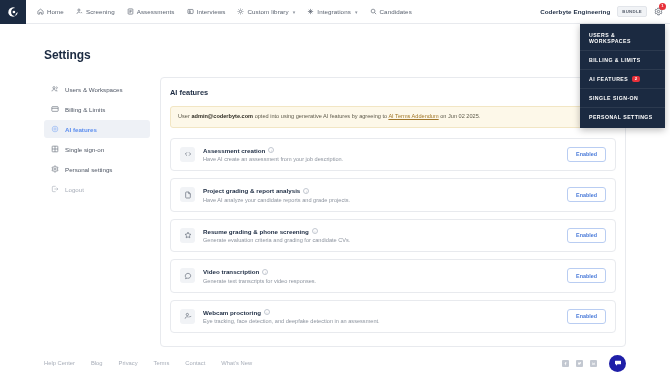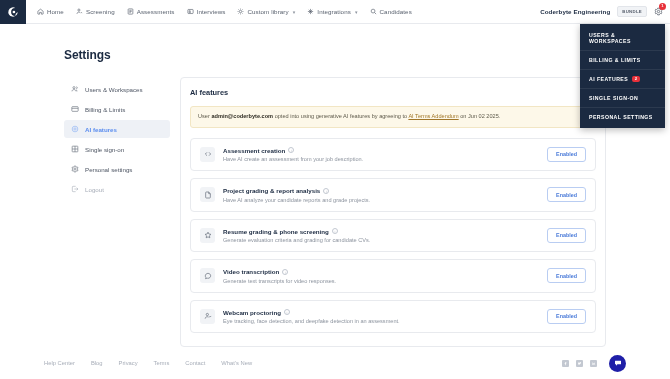--- a/index.html
+++ b/index.html
@@ -76,21 +76,21 @@
   }
   .dd-item:last-child { border-bottom: none; }
   .dd-badge {
     background: #e8313a; color:#fff;
     font-size: 4.2px; font-weight: bold;
     border-radius: 2px; padding: 1px 2.6px; line-height: 1;
   }
 
   
   .page { display: flex; padding: 24px 0 0 0; }
-  .page-inner { width: 670px; padding: 0 64px; }
+  .page-inner { width: 670px; padding: 0 44px; }
   .page-title {
     font-size: 12px; font-weight: bold; color: #1b2a41;
     letter-spacing: -.1px; margin-bottom: 15px;
   }
   .cols { display: flex; align-items: flex-start; gap: 10px; }
 
   
   .sidebar { width: 106px; flex: 0 0 106px; padding-top: 3px; }
   .side-item {
     display: flex; align-items: center; gap: 6px;

